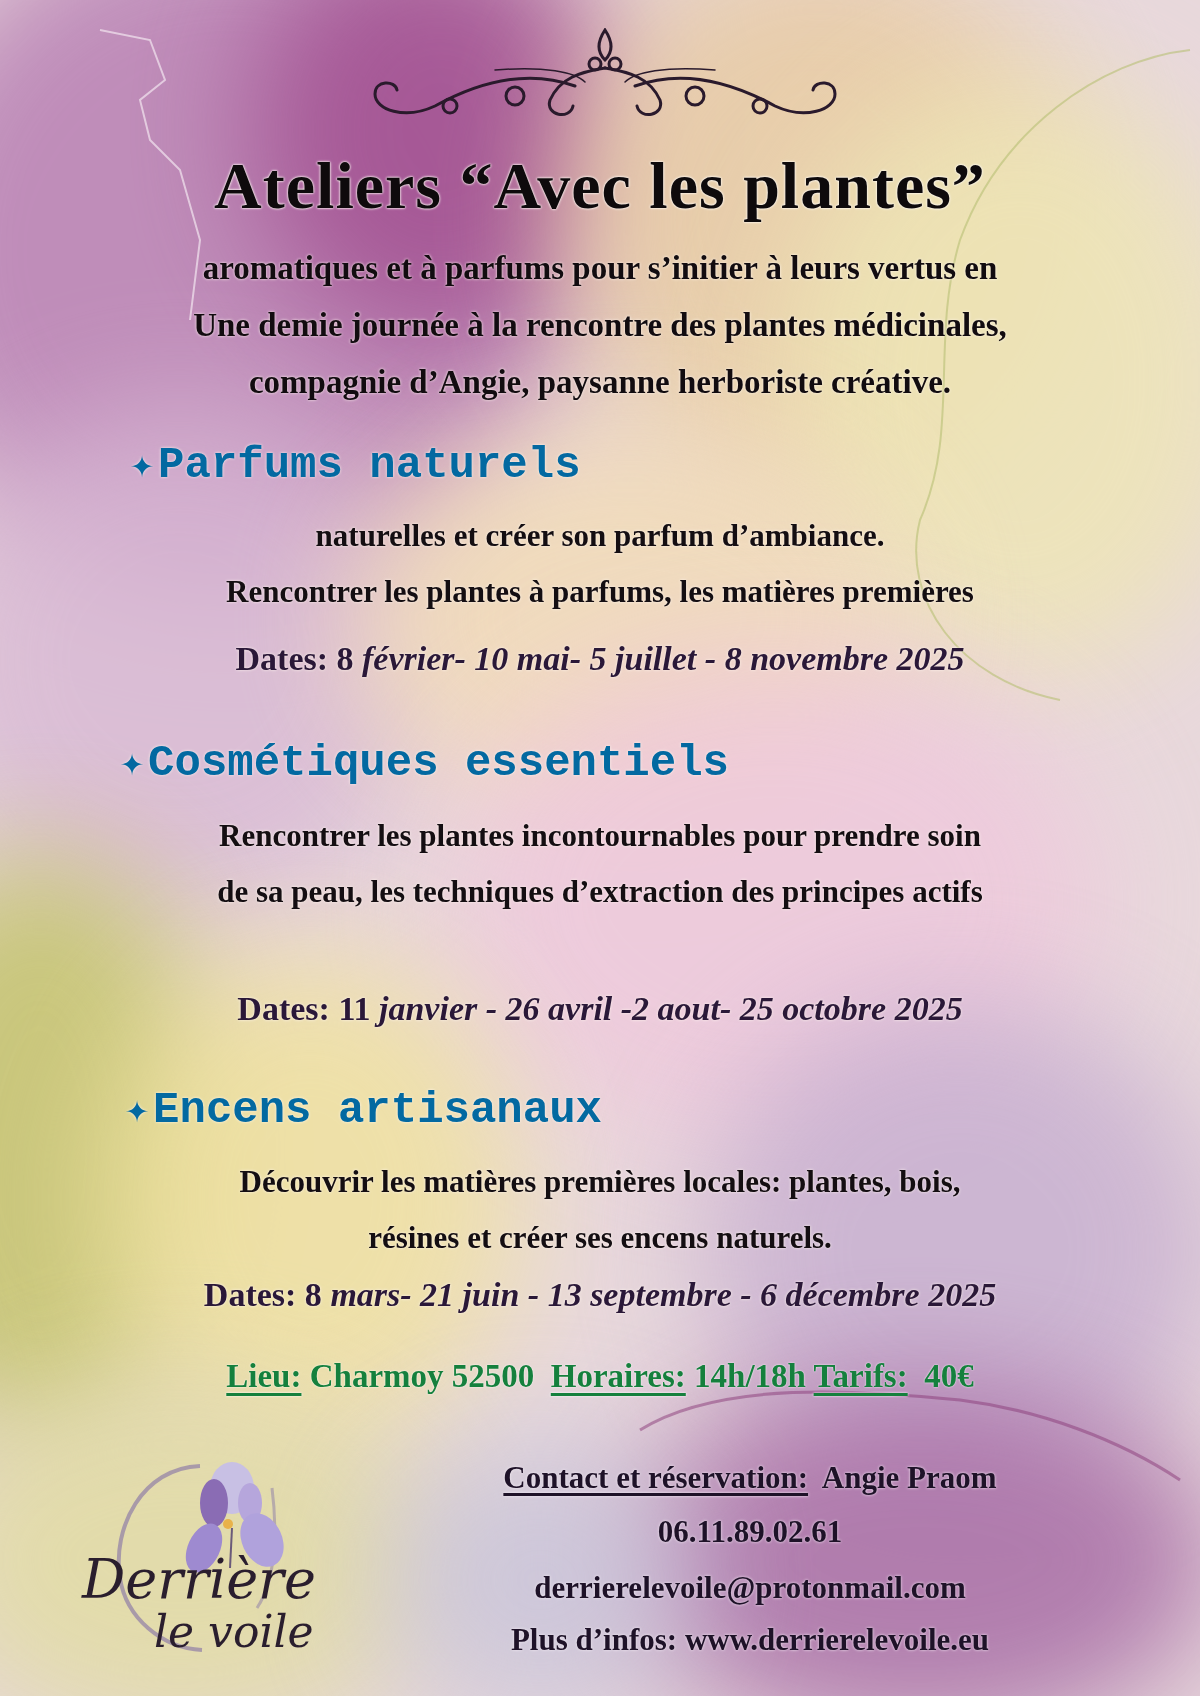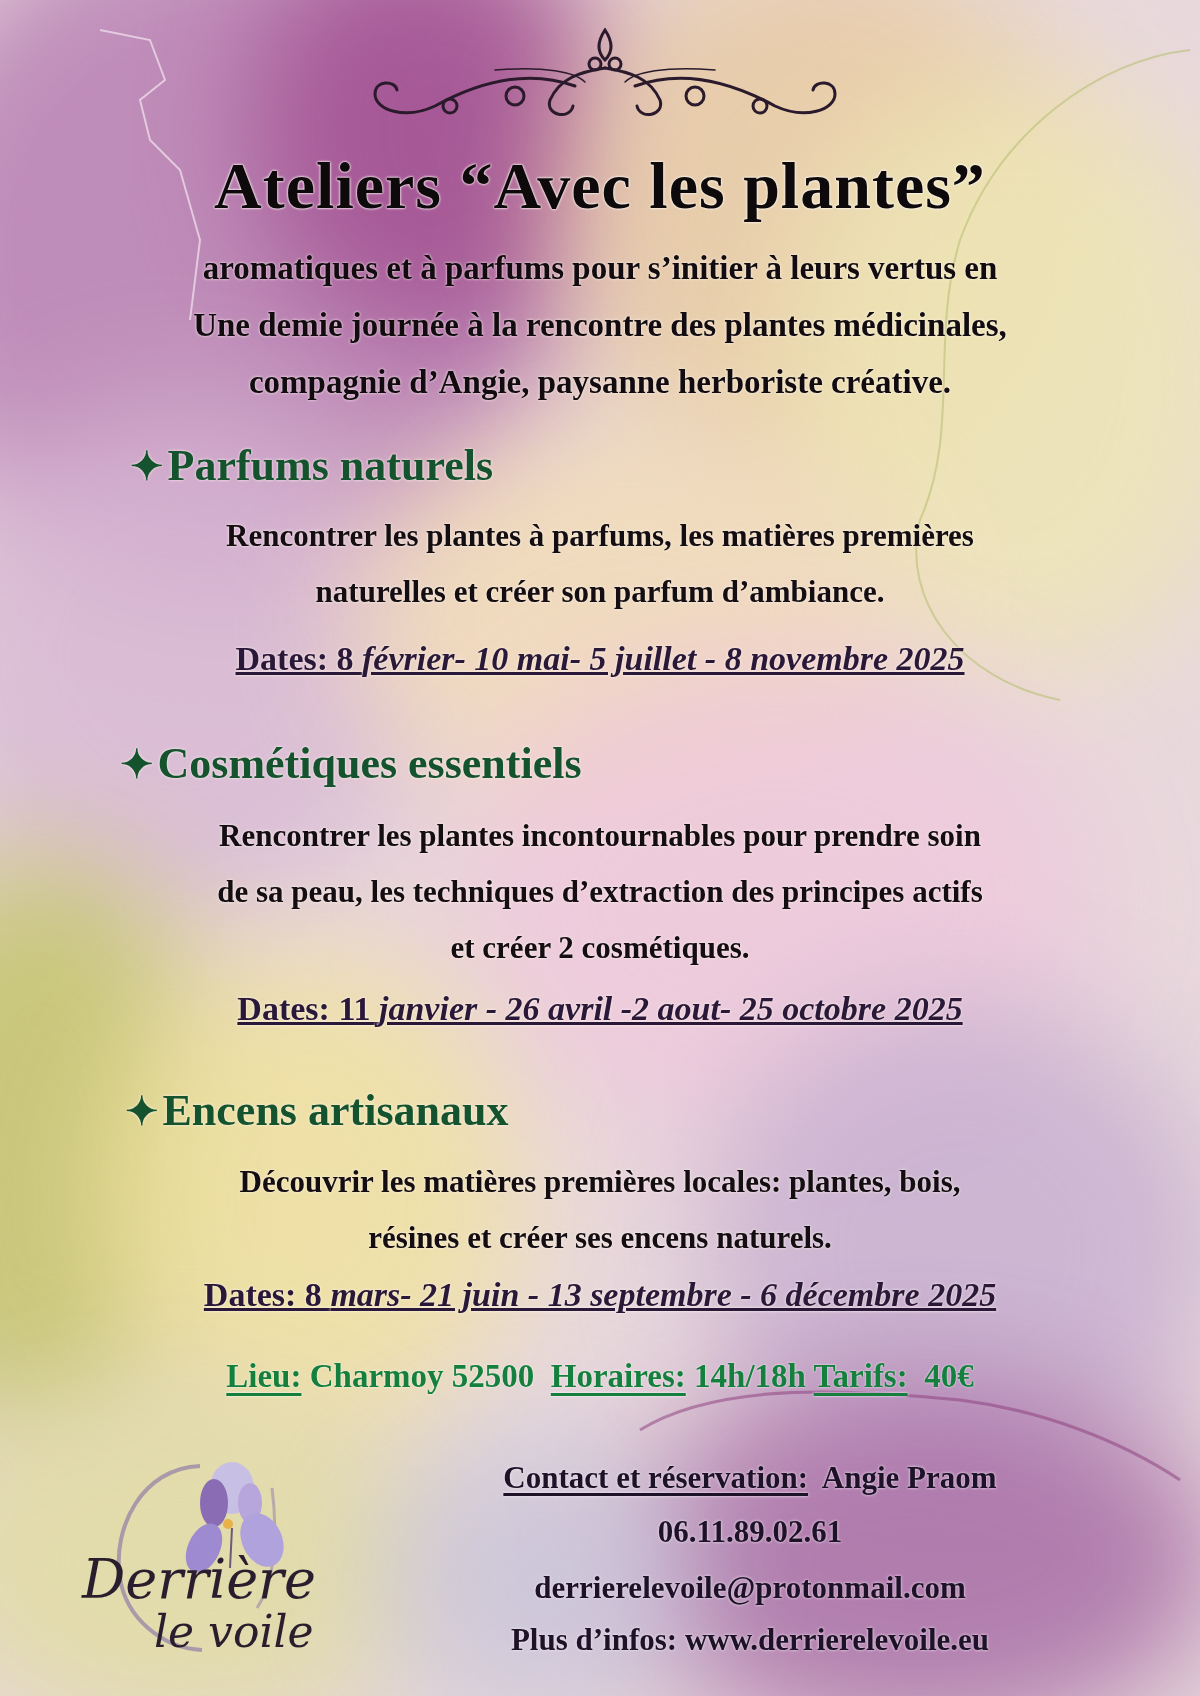--- a/index.html
+++ b/index.html
@@ -17,33 +17,33 @@
     position:absolute; left:0; right:0; top:148px; text-align:center;
     font-size:66px; font-weight:bold; letter-spacing:1px; color:#0e0a0c;
     text-shadow: 0 0 3px #fff8f0, 0 0 2px #fff;
   }
   .intro {
     position:absolute; left:40px; right:40px; top:240px; text-align:center;
     font-size:33px; font-weight:bold; line-height:57px; color:#120c10;
     text-shadow: 0 0 3px #fff6ef;
   }
   .section-title {
-    position:absolute; font-size:44px; font-weight:bold; color:#14532d;
-    text-shadow: 0 0 3px #fff6ef; white-space:nowrap;
+    position:absolute; font-size:44px; font-weight:bold; color:#0369a1;
+    text-shadow: 0 0 3px #fff6ef; white-space:nowrap;font-family:Liberation Mono, monospace;
   }
   .section-title .star { font-size:40px; margin-right:4px; }
   .desc {
     position:absolute; left:40px; right:40px; text-align:center;
     font-size:31px; font-weight:bold; line-height:56px; color:#140e12;
     text-shadow: 0 0 3px #fff6ef;
   }
   .dates {
     position:absolute; left:20px; right:20px; text-align:center;
     font-size:34px; font-weight:bold; color:#2a1838;
-    text-shadow: 0 0 3px #fff6ef; white-space:nowrap;text-decoration:underline;
+    text-shadow: 0 0 3px #fff6ef; white-space:nowrap;
   }
   .dates .d { font-style:italic; }
   .infoline {
     position:absolute; left:0; right:0; top:1358px; text-align:center;
     font-size:33px; font-weight:bold; color:#15803d; white-space:nowrap;
     text-shadow: 0 0 2px #fff;
   }
   .infoline .lbl { text-decoration:underline; text-underline-offset:6px; }
   .contact {
     position:absolute; left:400px; width:700px; text-align:center;
@@ -106,34 +106,33 @@
   <div class="intro">
     <div>aromatiques et à parfums pour s’initier à leurs vertus en</div>
     <div>Une demie journée à la rencontre des plantes médicinales,</div>
     <div>compagnie d’Angie, paysanne herboriste créative.</div>
   </div>
 
   <div class="section-title" style="left:130px;top:440px;">
     <span class="star">✦</span><span>Parfums naturels</span>
   </div>
   <div class="desc" style="top:508px;">
+    <div>naturelles et créer son parfum d’ambiance.</div>
     <div>Rencontrer les plantes à parfums, les matières premières</div>
-    <div>naturelles et créer son parfum d’ambiance.</div>
   </div>
   <div class="dates" style="top:640px;">
     <span>Dates: 8 </span><span class="d">février- 10 mai- 5 juillet - 8 novembre 2025</span>
   </div>
 
   <div class="section-title" style="left:120px;top:738px;">
     <span class="star">✦</span><span>Cosmétiques essentiels</span>
   </div>
   <div class="desc" style="top:808px;">
     <div>Rencontrer les plantes incontournables pour prendre soin</div>
     <div>de sa peau, les techniques d’extraction des principes actifs</div>
-    <div>et créer 2 cosmétiques.</div>
   </div>
   <div class="dates" style="top:990px;">
     <span>Dates: 11 </span><span class="d">janvier - 26 avril -2 aout- 25 octobre 2025</span>
   </div>
 
   <div class="section-title" style="left:125px;top:1085px;">
     <span class="star">✦</span><span>Encens artisanaux</span>
   </div>
   <div class="desc" style="top:1154px;">
     <div>Découvrir les matières premières locales: plantes, bois,</div>

